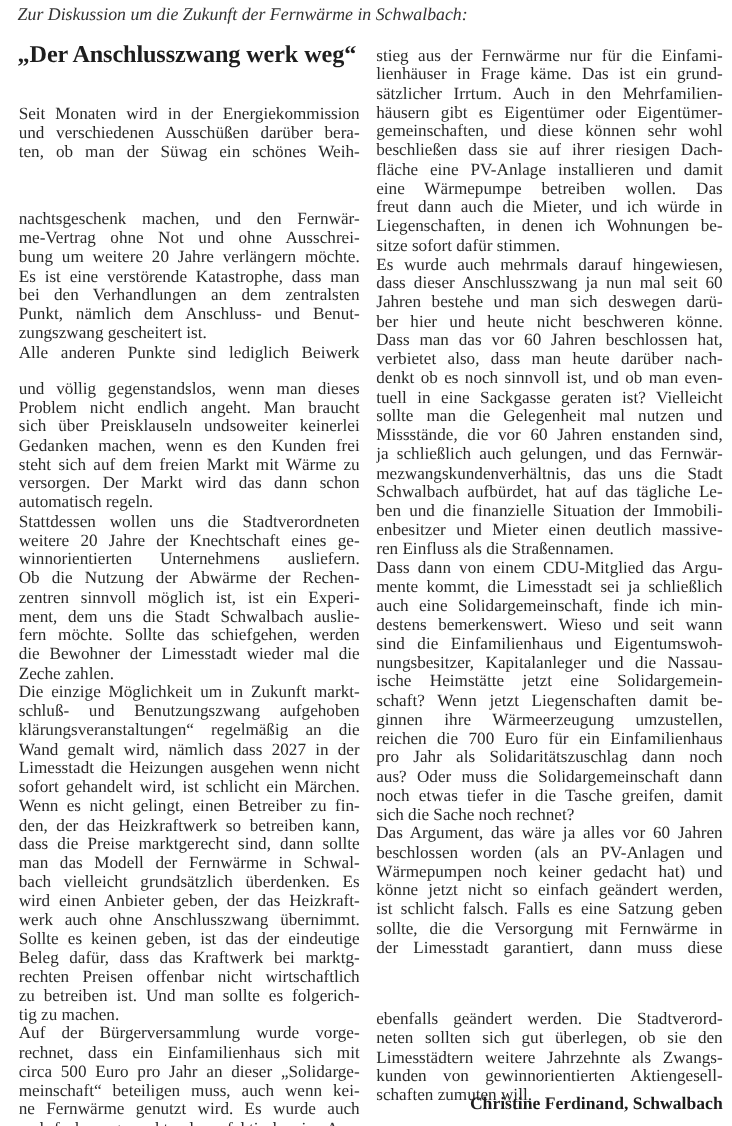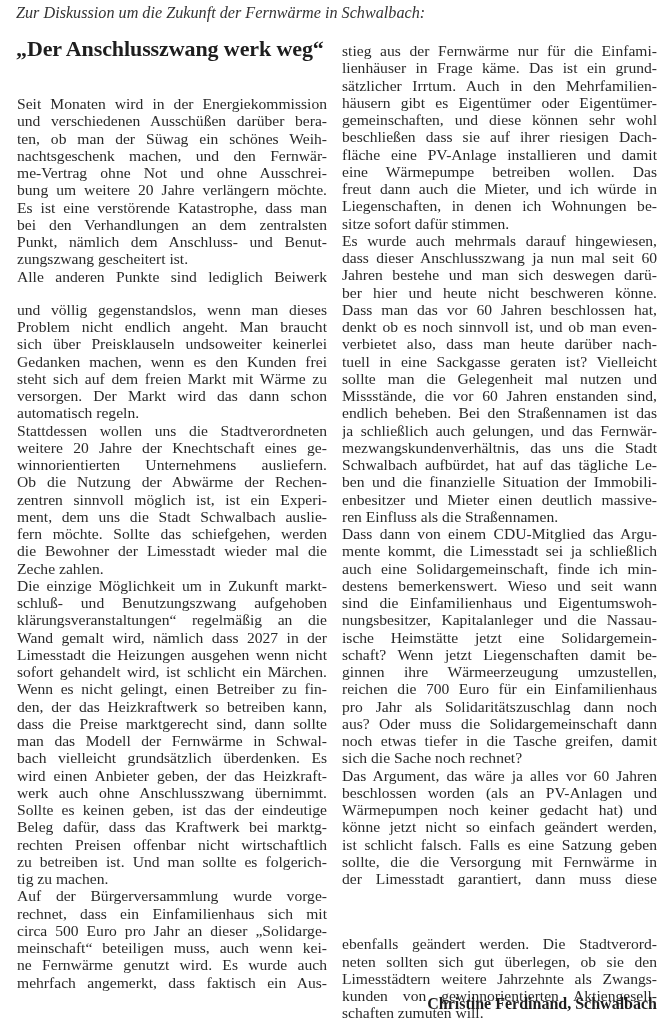--- a/index.html
+++ b/index.html
@@ -17,21 +17,21 @@
 </head>
 <body>
 
 <div class="kicker">Zur Diskussion um die Zukunft der Fernwärme in Schwalbach:</div>
 <div class="headline">„Der Anschlusszwang werk weg“</div>
 
 <div class="col left" id="col-left">
     <span class="ln" style="white-space: normal; height: 17.25px; overflow: hidden;">Seit Monaten wird in der Energiekommission</span>
     <span class="ln" style="white-space: normal; height: 17.25px; overflow: hidden;">und verschiedenen Ausschüßen darüber bera-</span>
     <span class="ln" style="white-space: normal; height: 17.25px; overflow: hidden;">ten, ob man der Süwag ein schönes Weih-</span>
-    <span class="ln" style="white-space: normal; height: 17.25px; overflow: hidden;">nachtsgeschenk machen, und den Fernwär-</span>
+    <span class="ln" style="white-space: normal; height: 17.25px; overflow: hidden; margin-top: 44px;">nachtsgeschenk machen, und den Fernwär-</span>
     <span class="ln" style="white-space: normal; height: 17.25px; overflow: hidden;">me-Vertrag ohne Not und ohne Ausschrei-</span>
     <span class="ln" style="white-space: normal; height: 17.25px; overflow: hidden;">bung um weitere 20 Jahre verlängern möchte.</span>
     <span class="ln" style="white-space: normal; height: 17.25px; overflow: hidden;">Es ist eine verstörende Katastrophe, dass man</span>
     <span class="ln" style="white-space: normal; height: 17.25px; overflow: hidden;">bei den Verhandlungen an dem zentralsten</span>
     <span class="ln" style="white-space: normal; height: 17.25px; overflow: hidden;">Punkt, nämlich dem Anschluss- und Benut-</span>
     <span class="ln last" style="white-space: normal; height: 17.25px; overflow: hidden;">zungszwang gescheitert ist.</span>
     <span class="ln" style="white-space: normal; height: 17.25px; overflow: hidden;">Alle anderen Punkte sind lediglich Beiwerk</span>
     <span class="ln" style="white-space: normal; height: 17.25px; overflow: hidden; margin-top: 16px;">und völlig gegenstandslos, wenn man dieses</span>
     <span class="ln" style="white-space: normal; height: 17.25px; overflow: hidden;">Problem nicht endlich angeht. Man braucht</span>
     <span class="ln" style="white-space: normal; height: 17.25px; overflow: hidden;">sich über Preisklauseln undsoweiter keinerlei</span>
@@ -83,26 +83,25 @@
     <span class="ln" style="white-space: normal; height: 17.25px; overflow: hidden;">fläche eine PV-Anlage installieren und damit</span>
     <span class="ln" style="white-space: normal; height: 17.25px; overflow: hidden;">eine Wärmepumpe betreiben wollen. Das</span>
     <span class="ln" style="white-space: normal; height: 17.25px; overflow: hidden;">freut dann auch die Mieter, und ich würde in</span>
     <span class="ln" style="white-space: normal; height: 17.25px; overflow: hidden;">Liegenschaften, in denen ich Wohnungen be-</span>
     <span class="ln last" style="white-space: normal; height: 17.25px; overflow: hidden;">sitze sofort dafür stimmen.</span>
     <span class="ln" style="white-space: normal; height: 17.25px; overflow: hidden; font-family: Liberation Serif, serif;">Es wurde auch mehrmals darauf hingewiesen,</span>
     <span class="ln" style="white-space: normal; height: 17.25px; overflow: hidden;">dass dieser Anschlusszwang ja nun mal seit 60</span>
     <span class="ln" style="white-space: normal; height: 17.25px; overflow: hidden;">Jahren bestehe und man sich deswegen darü-</span>
     <span class="ln" style="white-space: normal; height: 17.25px; overflow: hidden;">ber hier und heute nicht beschweren könne.</span>
     <span class="ln" style="white-space: normal; height: 17.25px; overflow: hidden;">Dass man das vor 60 Jahren beschlossen hat,</span>
+    <span class="ln" style="white-space: normal; height: 17.25px; overflow: hidden;">verbietet also, dass man heute darüber nach-</span>
     <span class="ln" style="white-space: normal; height: 17.25px; overflow: hidden;">denkt ob es noch sinnvoll ist, und ob man even-</span>
-    <span class="ln" style="white-space: normal; height: 17.25px; overflow: hidden;">verbietet also, dass man heute darüber nach-</span>
     <span class="ln" style="white-space: normal; height: 17.25px; overflow: hidden;">tuell in eine Sackgasse geraten ist? Vielleicht</span>
     <span class="ln" style="white-space: normal; height: 17.25px; overflow: hidden;">sollte man die Gelegenheit mal nutzen und</span>
     <span class="ln" style="white-space: normal; height: 17.25px; overflow: hidden;">Missstände, die vor 60 Jahren enstanden sind,</span>
-    <span class="ln" style="white-space: normal; height: 17.25px; overflow: hidden;">endlich beheben. Bei den Straßennamen ist das</span>
     <span class="ln" style="white-space: normal; height: 17.25px; overflow: hidden;">ja schließlich auch gelungen, und das Fernwär-</span>
     <span class="ln" style="white-space: normal; height: 17.25px; overflow: hidden;">mezwangskundenverhältnis, das uns die Stadt</span>
     <span class="ln" style="white-space: normal; height: 17.25px; overflow: hidden;">Schwalbach aufbürdet, hat auf das tägliche Le-</span>
     <span class="ln" style="white-space: normal; height: 17.25px; overflow: hidden;">ben und die finanzielle Situation der Immobili-</span>
     <span class="ln" style="white-space: normal; height: 17.25px; overflow: hidden;">enbesitzer und Mieter einen deutlich massive-</span>
     <span class="ln last" style="white-space: normal; height: 17.25px; overflow: hidden;">ren Einfluss als die Straßennamen.</span>
     <span class="ln" style="white-space: normal; height: 17.25px; overflow: hidden;">Dass dann von einem CDU-Mitglied das Argu-</span>
     <span class="ln" style="white-space: normal; height: 17.25px; overflow: hidden;">mente kommt, die Limesstadt sei ja schließlich</span>
     <span class="ln" style="white-space: normal; height: 17.25px; overflow: hidden;">auch eine Solidargemeinschaft, finde ich min-</span>
     <span class="ln" style="white-space: normal; height: 17.25px; overflow: hidden;">destens bemerkenswert. Wieso und seit wann</span>

